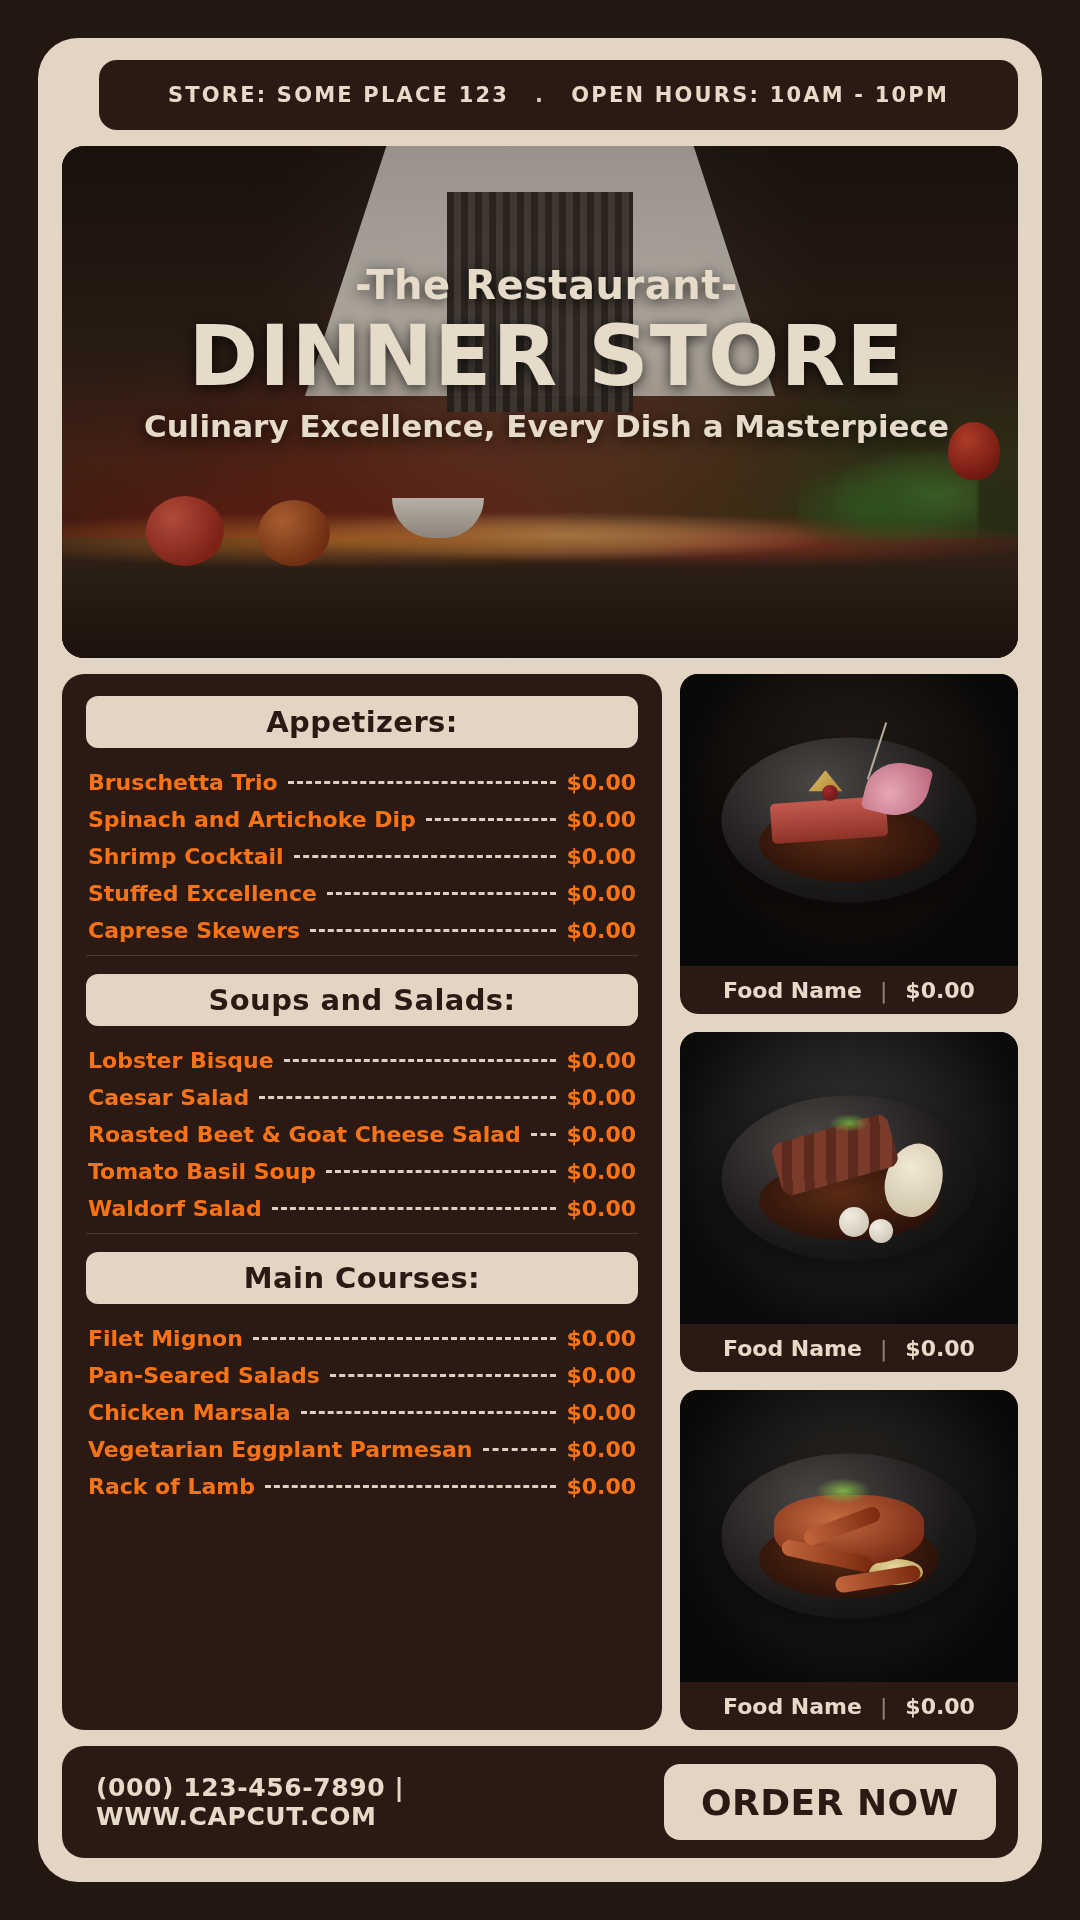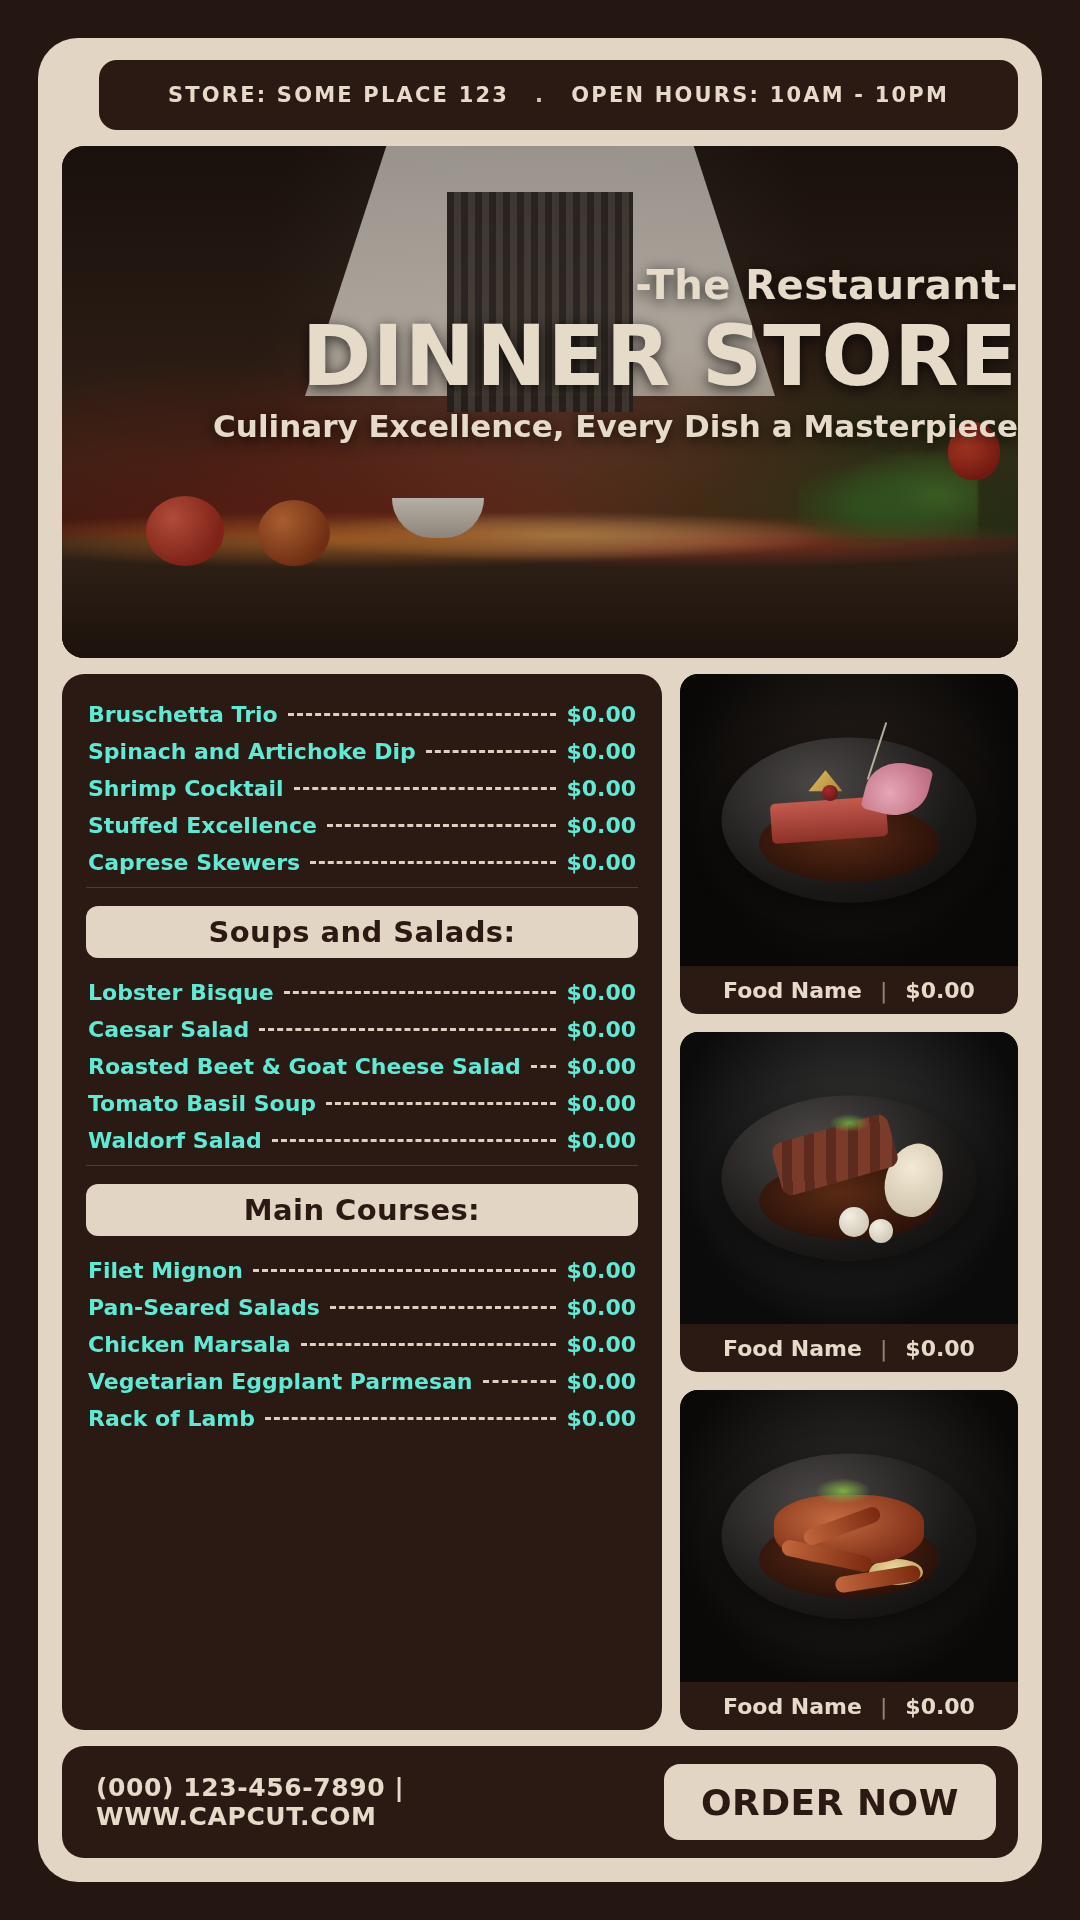--- a/index.html
+++ b/index.html
@@ -103,21 +103,21 @@
     position:absolute; right:18px; bottom:178px; width:52px; height:58px;
     border-radius:50% 50% 46% 46%;
     background:radial-gradient(circle at 35% 30%, #d8482f, #8c1d12 75%);
   }
   .hero .shade {
     position:absolute; inset:0;
     background:linear-gradient(180deg, rgba(20,12,8,.35) 0%, rgba(20,12,8,.18) 40%, rgba(20,12,8,.30) 100%);
   }
   .hero .hero-text {
     position:absolute; left:13px; right:0; top:116px;
-    text-align:right; color:#e6dac9;
+    text-align:center; color:#e6dac9;
     text-shadow:0 3px 14px rgba(0,0,0,.72);
   }
   .hero .kicker {
     font-size:40px; font-weight:600; letter-spacing:.5px;
   }
   .hero .maintitle {
     font-size:84px; font-weight:800; letter-spacing:1px; line-height:1.05;
     margin-top:4px;
   }
   .hero .tagline {
@@ -140,21 +140,21 @@
     background:#e2d5c3;
     color:#2b1a13;
     border-radius:12px;
     height:52px;
     display:flex; align-items:center; justify-content:center;
     font-size:29px; font-weight:800; letter-spacing:.4px;
     margin-bottom:16px;
   }
   .item {
     display:flex; align-items:baseline;
-    color:#5eead4;
+    color:#f97316;
     font-size:22px; font-weight:600;
     padding:6px 2px;
   }
   .item .nm { white-space:nowrap; }
   .item .lead {
     flex:1 1 auto; margin:0 10px;
     border-bottom:3px dashed #e6dac9;
     transform:translateY(-6px);
     opacity:.95;
   }
@@ -280,20 +280,21 @@
         <div class="maintitle">DINNER STORE</div>
         <div class="tagline">Culinary Excellence, Every Dish a Masterpiece</div>
       </div>
     </div>
 
     <div class="body-row">
 
       <div class="menu-card">
 
         <div class="section">
+          <div class="sec-head">Appetizers:</div>
           <div class="item">
             <span class="nm">Bruschetta Trio</span>
             <span class="lead"></span>
             <span class="pr">$0.00</span>
           </div>
           <div class="item">
             <span class="nm">Spinach and Artichoke Dip</span>
             <span class="lead"></span>
             <span class="pr">$0.00</span>
           </div>

